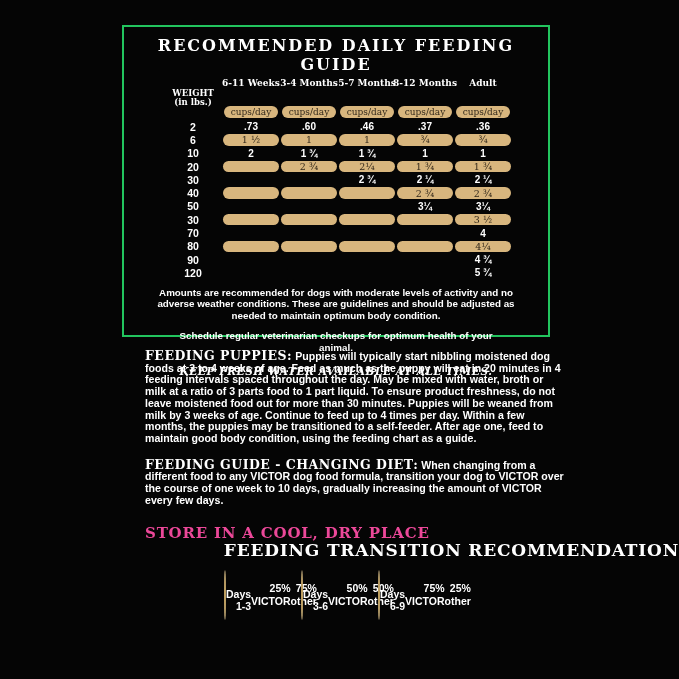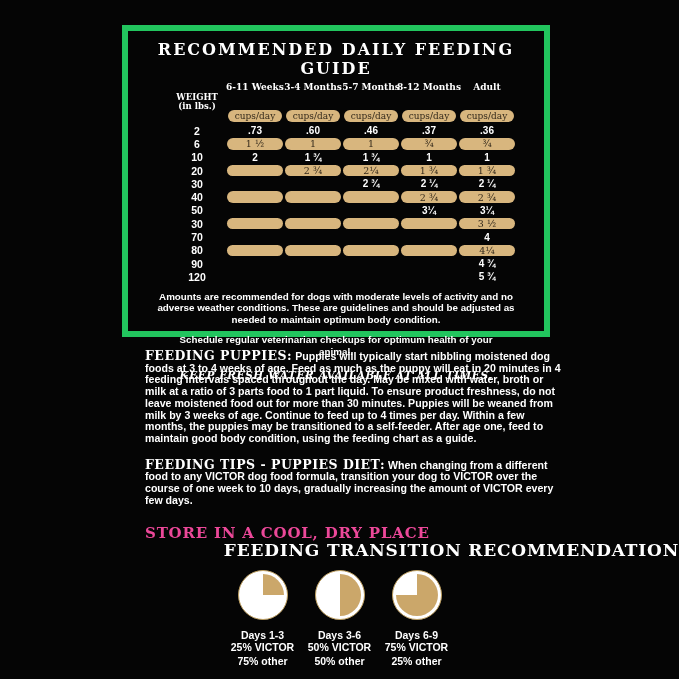--- a/index.html
+++ b/index.html
@@ -1,21 +1,21 @@
 <!DOCTYPE html>
 <html style="--tan: #D8B67E; --pie-tan: #CBA76A; --gold-ring: #BD9E5F; --pill-text: #32281A;"><head>
 <meta charset="utf-8">
 <style>
   html,body{margin:0;padding:0;background:#000;}
   .page{position:relative;width:679px;height:679px;background:#050505;overflow:hidden;
         font-family:"Liberation Sans",sans-serif;color:#fff;}
 
   
   .guide-box{position:absolute;left:122px;top:25px;width:428px;height:312px;
-             border:6px solid #22c55e;box-sizing:border-box;background:#050505;}
+             border:2px solid #22c55e;box-sizing:border-box;background:#050505;}
   .guide-title{margin:9px 0 4px;text-align:center;font-family:"DejaVu Serif",serif;
                font-weight:700;font-size:16px;letter-spacing:2px;color:#fff;}
   .ftable{margin:2px 36px 0 40px;}
   .thead,.trow{display:grid;grid-template-columns:58px repeat(5,58px);align-items:center;}
   .thead{margin-bottom:2px;}
   .weight-head{text-align:center;font-family:"DejaVu Serif",serif;font-weight:700;
                font-size:8.5px;line-height:9px;color:#fff;}
   .col-head{display:flex;flex-direction:column;align-items:center;gap:16px;}
   .col-title{font-family:"DejaVu Serif",serif;font-weight:700;font-size:9px;
              white-space:nowrap;color:#fff;margin-bottom:2px;}
@@ -43,21 +43,21 @@
   .para .head{font-family:"DejaVu Serif",serif;font-size:12.5px;letter-spacing:0.5px;}
   .para-tips{margin-top:14px;}
   .store-line{margin:18px 0 0;font-family:"DejaVu Serif",serif;font-weight:700;
               font-size:15px;letter-spacing:0.8px;color:#ec4899;}
 
   
   .transition{position:absolute;left:0;top:540px;width:679px;text-align:right;}
   .transition-title{margin:0;font-family:"DejaVu Serif",serif;font-weight:700;
                     font-size:17px;letter-spacing:0.8px;color:#fff;}
   .pies{margin-top:10px;display:flex;justify-content:center;}
-  .t-item{width:77px;display:flex;flex-direction:column;align-items:center;}
+  .t-item{width:77px;display:flex;flex-direction:row;align-items:center;}
   .pie{position:relative;width:50px;height:50px;border-radius:50%;background:#fff;
        border:1.5px solid var(--gold-ring);box-sizing:border-box;}
   .pie-inner{position:absolute;inset:3px;border-radius:50%;}
   .t-days{margin-top:9px;font-weight:700;font-size:10.5px;color:#fff;}
   .t-pct{font-weight:700;font-size:10.5px;line-height:13.5px;color:#fff;}
 </style>
 </head>
 <body>
 
 <div class="page">
@@ -194,21 +194,21 @@
     </div>
 
     <p class="note note-1">Amounts are recommended for dogs with moderate levels of activity and no adverse weather conditions. These are guidelines and should be adjusted as needed to maintain optimum body condition.</p>
     <p class="note note-2">Schedule regular veterinarian checkups for optimum health of your animal.</p>
     <p class="water">KEEP FRESH WATER AVAILABLE AT ALL TIMES.</p>
   </section>
 
   <section class="text-block">
     <p class="para"><span class="head">FEEDING PUPPIES:</span> <span>Puppies will typically start nibbling moistened dog foods at 3 to 4 weeks of age. Feed as much as the puppy will eat in 20 minutes in 4 feeding intervals spaced throughout the day. May be mixed with water, broth or milk at a ratio of 3 parts food to 1 part liquid. To ensure product freshness, do not leave moistened food out for more than 30 minutes. Puppies will be weaned from milk by 3 weeks of age. Continue to feed up to 4 times per day. Within a few months, the puppies may be transitioned to a self-feeder. After age one, feed to maintain good body condition, using the feeding chart as a guide.</span></p>
 
-    <p class="para para-tips"><span class="head">FEEDING TIPS - PUPPIES DIET:</span> <span>When changing from a different food to any VICTOR dog food formula, transition your dog to VICTOR over the course of one week to 10 days, gradually increasing the amount of VICTOR every few days.</span></p>
+    <p class="para para-tips"><span class="head">FEEDING GUIDE - CHANGING DIET:</span> <span>When changing from a different food to any VICTOR dog food formula, transition your dog to VICTOR over the course of one week to 10 days, gradually increasing the amount of VICTOR every few days.</span></p>
 
     <p class="store-line">STORE IN A COOL, DRY PLACE</p>
   </section>
 
   <section class="transition">
     <h2 class="transition-title">FEEDING TRANSITION RECOMMENDATION</h2>
     <div class="pies" id="pies">
         <div class="t-item">
           <div class="pie">
             <div class="pie-inner" style="background: conic-gradient(rgb(203, 167, 106) 0deg, rgb(203, 167, 106) 25%, rgb(255, 255, 255) 25%, rgb(255, 255, 255) 100%);"></div>

